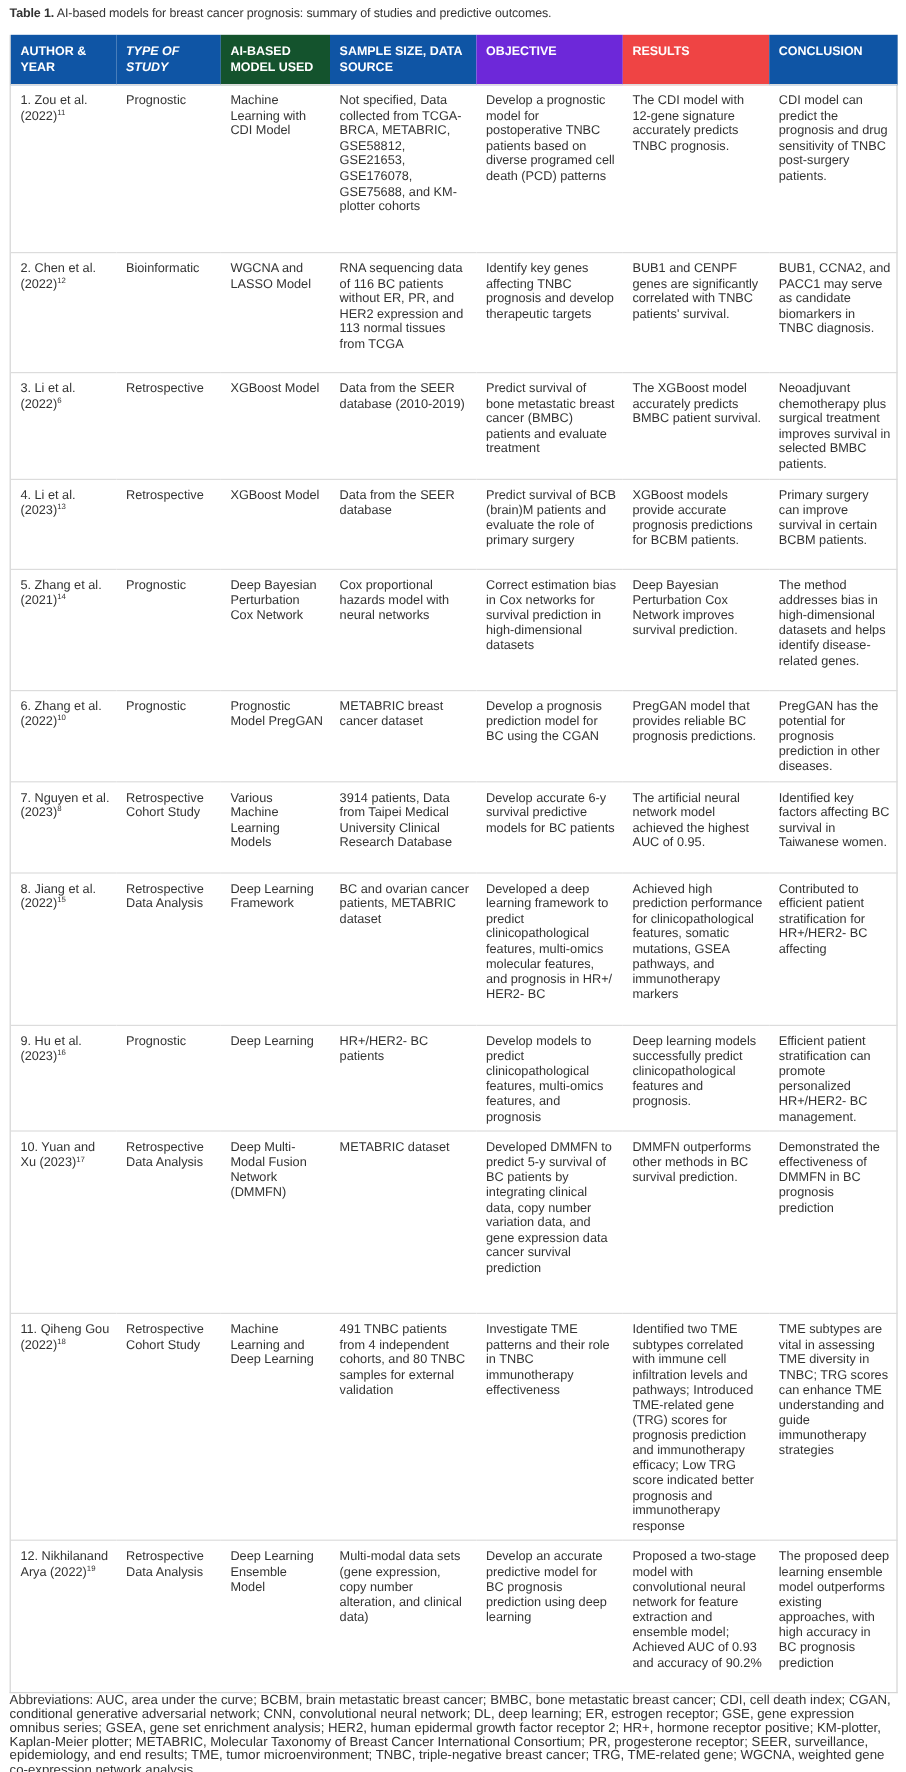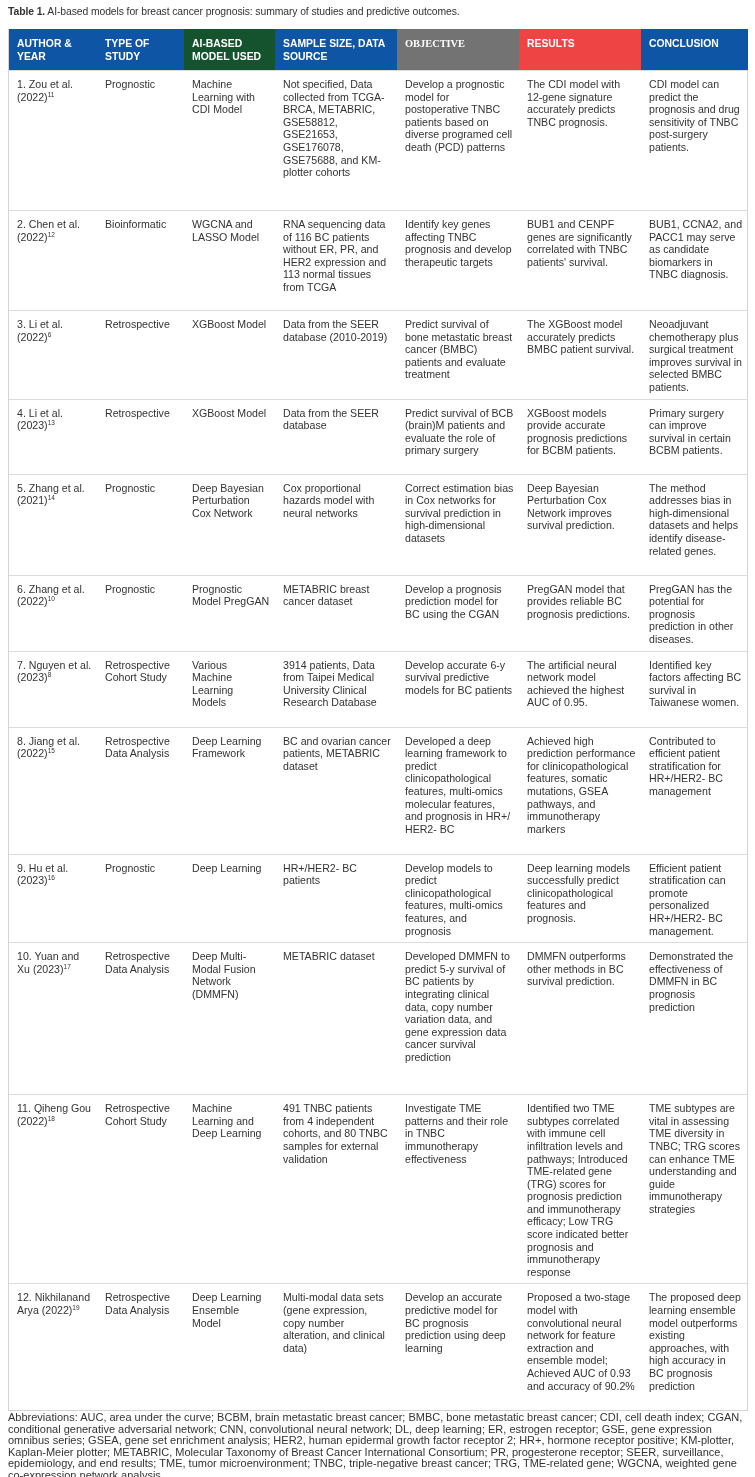--- a/index.html
+++ b/index.html
@@ -85,24 +85,24 @@
         <col class="c2">
         <col class="c3">
         <col class="c4">
         <col class="c5">
         <col class="c6">
         <col class="c7">
     </colgroup>
     <thead>
       <tr>
         <th style="background: rgb(15, 85, 165);">AUTHOR &amp; YEAR</th>
-        <th style="background: rgb(15, 85, 165);">TYPE OF STUDY</th>
+        <th style="background: rgb(15, 85, 165); font-style: italic;">TYPE OF STUDY</th>
         <th style="background: #14532d;">AI-BASED MODEL USED</th>
         <th style="background: rgb(15, 85, 165);">SAMPLE SIZE, DATA SOURCE</th>
-        <th style="background: #737373; font-family: Liberation Serif, serif;">OBJECTIVE</th>
+        <th style="background: #6d28d9;">OBJECTIVE</th>
         <th style="background: #ef4444;">RESULTS</th>
         <th style="background: rgb(15, 85, 165);">CONCLUSION</th>
       </tr>
     </thead>
     <tbody id="table-body">
         <tr style="height: 140px;">
           <td><span>1. Zou et al. (2022)</span><sup>11</sup></td>
           <td>Prognostic</td>
           <td>Machine Learning with CDI Model</td>
           <td>Not specified, Data collected from TCGA-BRCA, METABRIC, GSE58812, GSE21653, GSE176078, GSE75688, and KM-plotter cohorts</td>
@@ -164,21 +164,21 @@
           <td>The artificial neural network model achieved the highest AUC of 0.95.</td>
           <td>Identified key factors affecting BC survival in Taiwanese women.</td>
         </tr>
         <tr style="height: 127px;">
           <td><span>8. Jiang et al. (2022)</span><sup>15</sup></td>
           <td>Retrospective Data Analysis</td>
           <td>Deep Learning Framework</td>
           <td>BC and ovarian cancer patients, METABRIC dataset</td>
           <td>Developed a deep learning framework to predict clinicopathological features, multi-omics molecular features, and prognosis in HR+/ HER2- BC</td>
           <td>Achieved high prediction performance for clinicopathological features, somatic mutations, GSEA pathways, and immunotherapy markers</td>
-          <td>Contributed to efficient patient stratification for HR+/HER2- BC management</td>
+          <td>Contributed to efficient patient stratification for HR+/HER2- BC affecting</td>
         </tr>
         <tr style="height: 88px;">
           <td><span>9. Hu et al. (2023)</span><sup>16</sup></td>
           <td>Prognostic</td>
           <td>Deep Learning</td>
           <td>HR+/HER2- BC patients</td>
           <td>Develop models to predict clinicopathological features, multi-omics features, and prognosis</td>
           <td>Deep learning models successfully predict clinicopathological features and prognosis.</td>
           <td>Efficient patient stratification can promote personalized HR+/HER2- BC management.</td>
         </tr>

